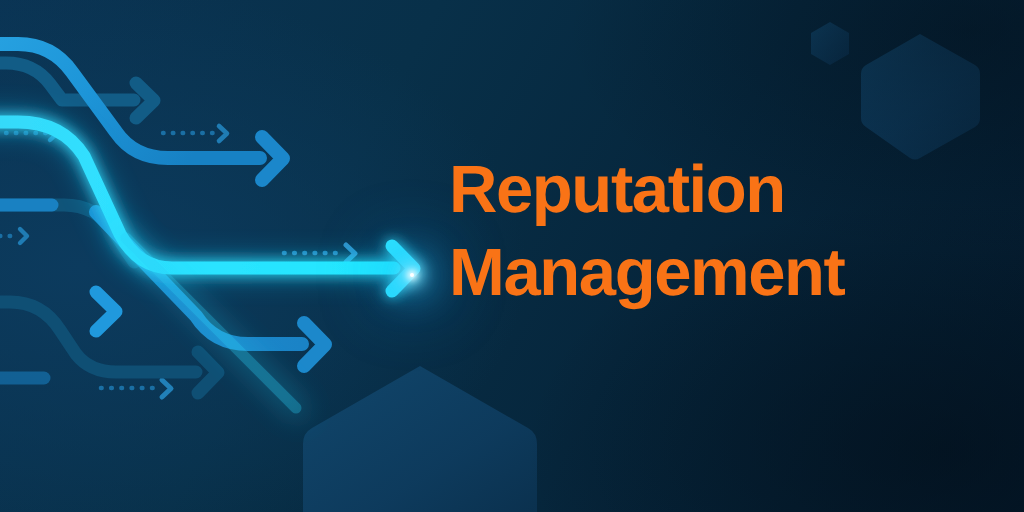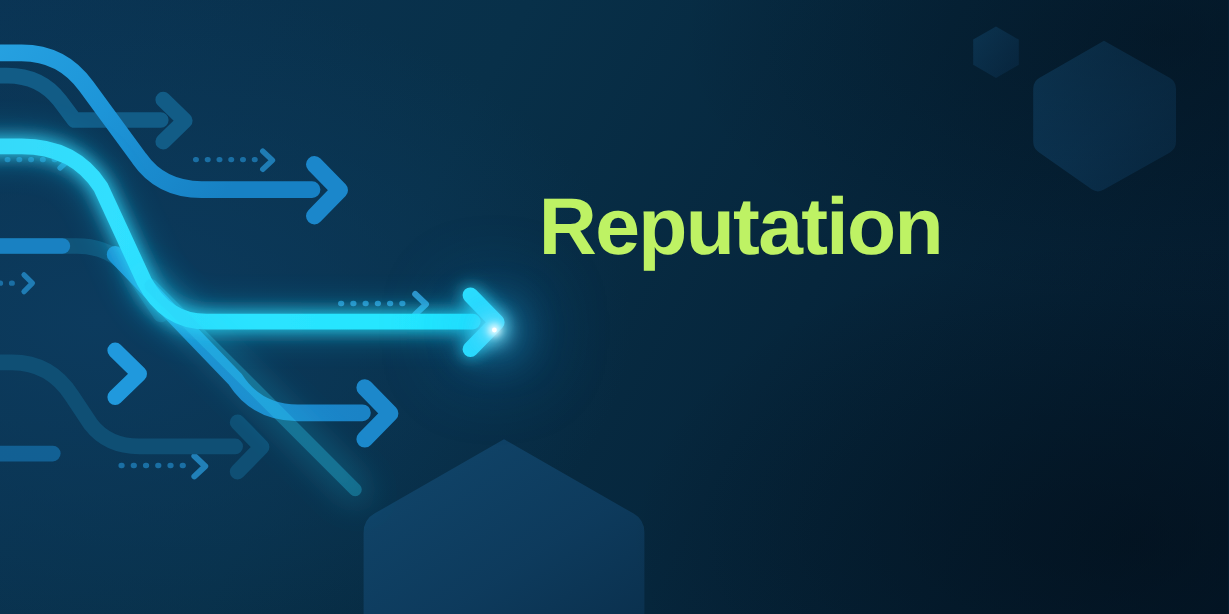--- a/index.html
+++ b/index.html
@@ -40,21 +40,21 @@
 
   
   .title-block {
     position: absolute;
     left: 449px;
     top: 148px;
     width: 520px;
   }
   .title-line {
     display: block;
-    color: #bef264;
+    color: #f97316;
     font-size: 67px;
     line-height: 83px;
     font-weight: 700;
     letter-spacing: -1.4px;
     white-space: nowrap;
     text-rendering: geometricPrecision;
   }
   .glow-core {
     position: absolute;
     left: 412px;
@@ -216,15 +216,16 @@
     <path d="M 120 232 L 300 412" fill="none" stroke="#27c9ef" stroke-width="12" stroke-linecap="round" opacity="0.45" filter="url(#softCyanGlow)"></path>
     <path d="M 126 238 L 296 408" fill="none" stroke="#2ad2f7" stroke-width="11" stroke-linecap="round" opacity="0.30"></path>
   </svg>
 
   <div class="glow-core"></div>
 
   <div class="bg-vignette"></div>
 
   <div class="title-block">
     <span class="title-line">Reputation</span>
+    <span class="title-line">Management</span>
   </div>
 
 </div>
 
 </body></html>

